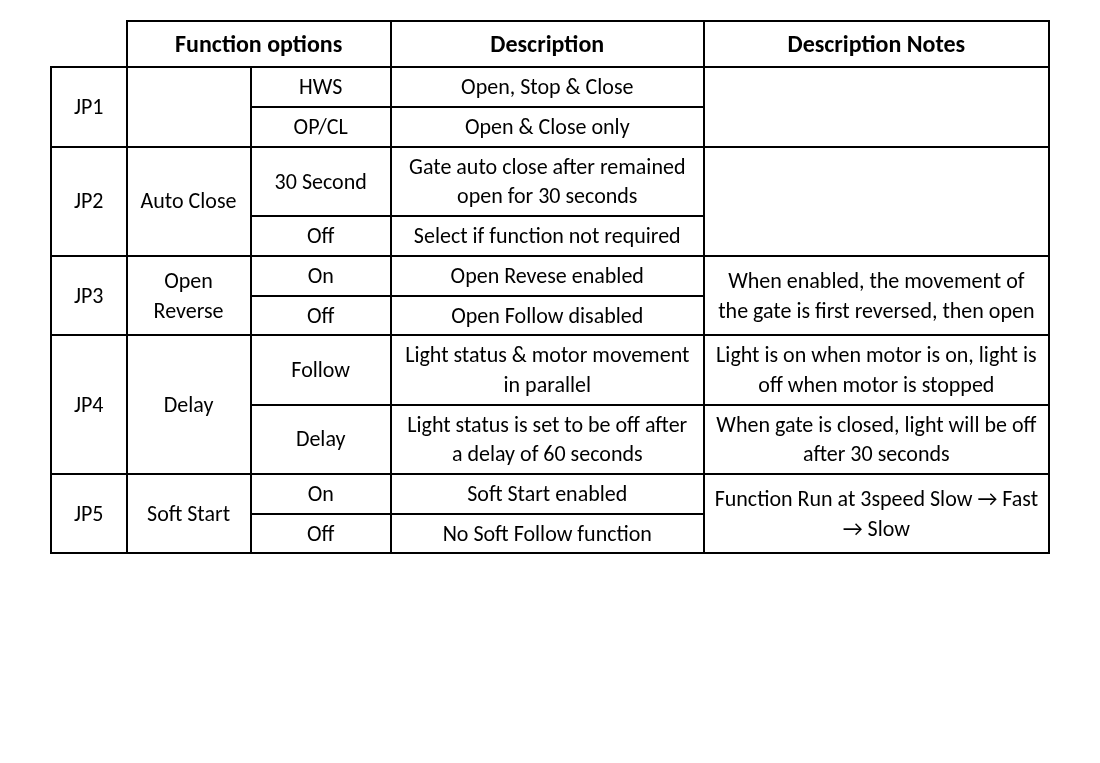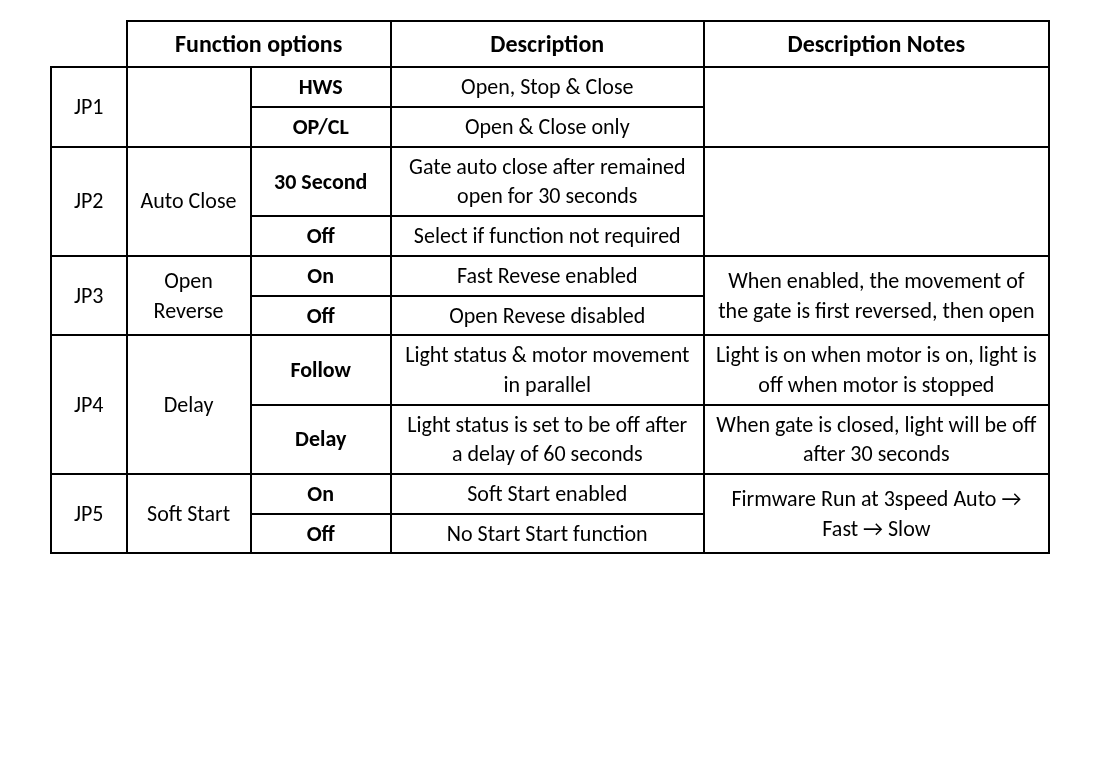--- a/index.html
+++ b/index.html
@@ -35,21 +35,20 @@
     .jp-label {
       font-weight: normal;
       width: 70px;
     }
     .func-name {
       width: 115px;
       border-radius: 29px;
     }
     .func-option {
       width: 130px;
-      font-weight: bold;
     }
     .desc {
       width: 290px;
       border-radius: 11px;
     }
     .notes {
       width: 320px;
     }
     .corner-empty {
       border-top: none !important;
@@ -91,46 +90,46 @@
     </tr>
     <tr>
       <td class="func-option">Off</td>
       <td class="desc">Select if function not required</td>
     </tr>
 
     <tr>
       <td rowspan="2" class="jp-label">JP3</td>
       <td rowspan="2" class="func-name">Open Reverse</td>
       <td class="func-option">On</td>
-      <td class="desc">Fast Revese enabled</td>
+      <td class="desc">Open Revese enabled</td>
       <td rowspan="2" class="notes">When enabled, the movement of the gate is first reversed, then open</td>
     </tr>
     <tr>
       <td class="func-option">Off</td>
-      <td class="desc">Open Revese disabled</td>
+      <td class="desc">Open Follow disabled</td>
     </tr>
 
     <tr>
       <td rowspan="2" class="jp-label">JP4</td>
       <td rowspan="2" class="func-name">Delay</td>
       <td class="func-option">Follow</td>
       <td class="desc">Light status &amp; motor movement in parallel</td>
       <td class="notes">Light is on when motor is on, light is off when motor is stopped</td>
     </tr>
     <tr>
       <td class="func-option">Delay</td>
       <td class="desc">Light status is set to be off after a delay of 60 seconds</td>
       <td class="notes">When gate is closed, light will be off after 30 seconds</td>
     </tr>
 
     <tr>
       <td rowspan="2" class="jp-label">JP5</td>
       <td rowspan="2" class="func-name">Soft Start</td>
       <td class="func-option">On</td>
       <td class="desc">Soft Start enabled</td>
-      <td rowspan="2" class="notes">Firmware Run at 3speed Auto → Fast → Slow</td>
+      <td rowspan="2" class="notes">Function Run at 3speed Slow → Fast → Slow</td>
     </tr>
     <tr>
       <td class="func-option">Off</td>
-      <td class="desc">No Start Start function</td>
+      <td class="desc">No Soft Follow function</td>
     </tr>
   </tbody>
 </table>
 
 </body></html>

